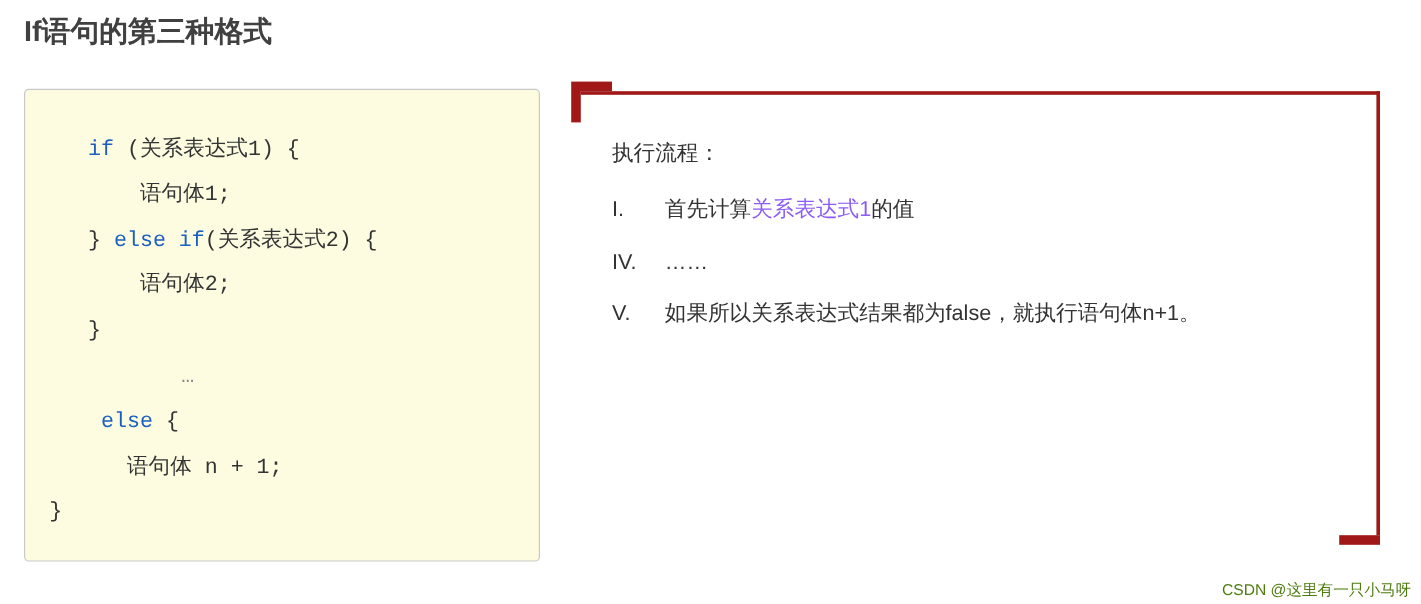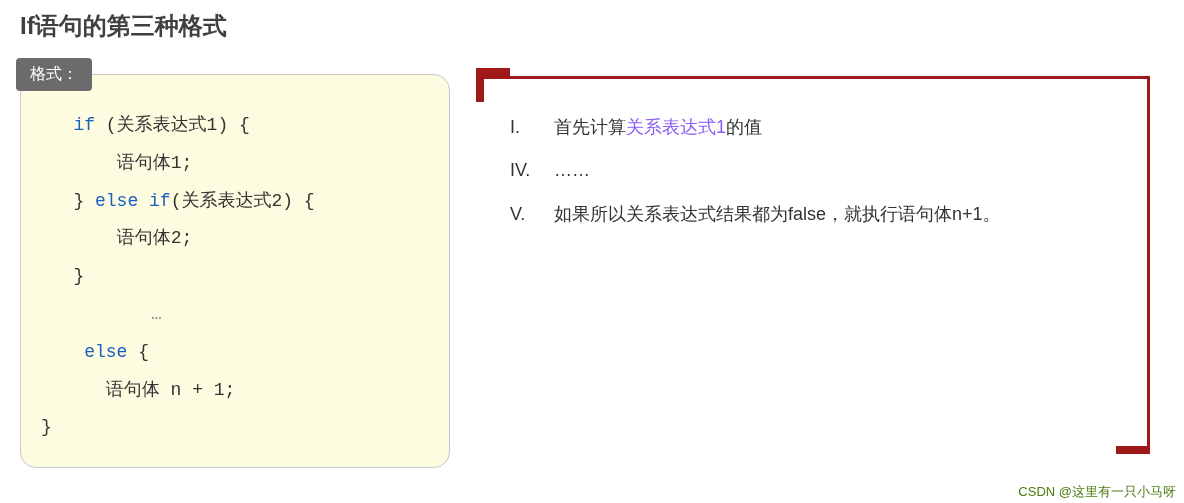--- a/index.html
+++ b/index.html
@@ -35,21 +35,21 @@
       background: #6b6b6b;
       color: #fff;
       font-size: 16px;
       padding: 6px 14px;
       border-radius: 4px;
       z-index: 2;
     }
     .code-box {
       background: #fdfce0;
       border: 1px solid #c9c9c9;
-      border-radius: 16px;
+      border-radius: 4px;
       padding: 32px 20px 20px 20px;
       margin-top: 12px;
       font-family: Consolas, "Courier New", monospace;
       font-size: 18px;
       line-height: 2.1;
       color: #333;
       white-space: pre;
     }
     .kw { color: #1b5fc1; }
     .ellips { color: #888; display: inline-block; width: 100%; text-indent: 110px; }
@@ -105,35 +105,35 @@
     }
   </style>
 </head>
 <body>
 
 <div class="title">If语句的第三种格式</div>
 
 <div class="content-wrap">
 
   <div class="code-panel">
-    <div class="tag">格式：</div>
     <div class="code-box"><span>   </span><span class="kw">if</span><span> (关系表达式1) {</span>
 <span>       </span><span>语句体1;</span>
 <span>   </span><span>} </span><span class="kw">else</span><span class="kw"> if</span><span>(关系表达式2) {</span>
 <span>       </span><span>语句体2;</span>
 <span>   </span><span>}</span>
 <span class="ellips">…</span>
 <span>    </span><span class="kw">else</span><span> {</span>
 <span>      </span><span>语句体 n + 1;</span>
 <span>}</span></div>
   </div>
 
   <div class="flow-panel">
     <div class="corner-tl"></div>
     <div class="flow-box">
+      <div class="flow-heading">执行流程：</div>
       <ul class="flow-list">
           <li class="flow-item">
             <span class="roman">I.</span>
             <span class="flow-text"><span>首先计算</span><span class="hl">关系表达式1</span><span>的值</span></span>
           </li>
           <li class="flow-item">
             <span class="roman">IV.</span>
             <span class="flow-text"><span>……</span></span>
           </li>
           <li class="flow-item">

